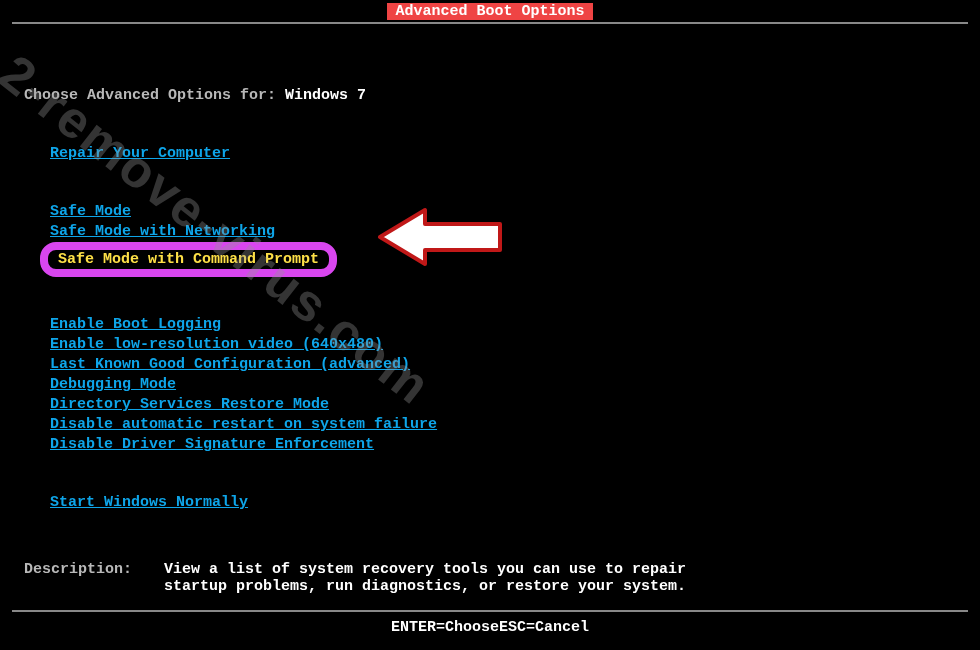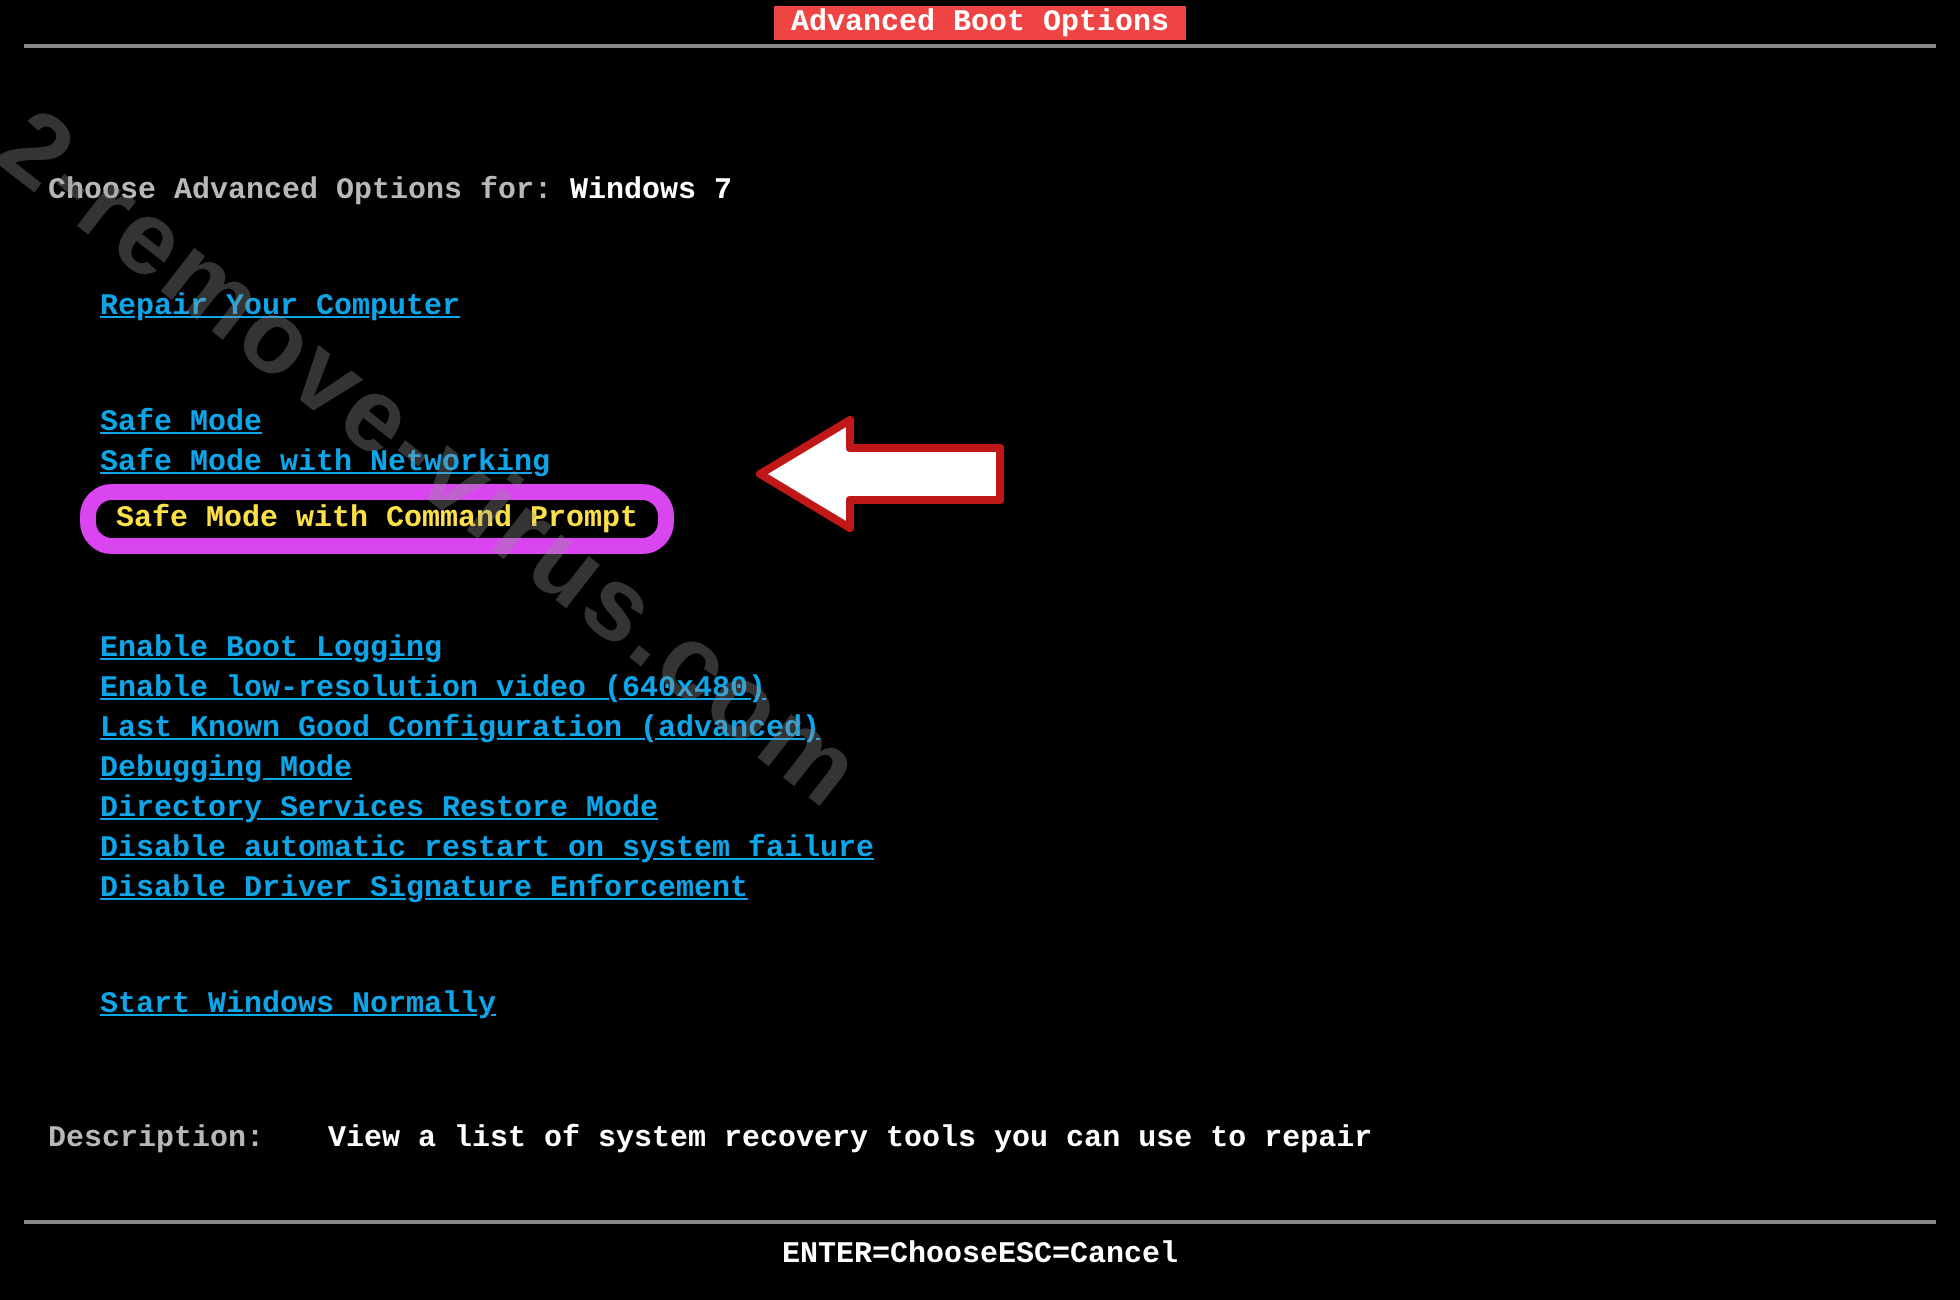--- a/index.html
+++ b/index.html
@@ -163,20 +163,21 @@
   </div>
 
   <div class="section">
     <div class="menu-item">Start Windows Normally</div>
   </div>
 
   <div class="desc-block">
     <div class="desc-label">Description:</div>
     <div class="desc-text">
       <div>View a list of system recovery tools you can use to repair</div>
+      <div>startup problems, run diagnostics, or restore your system.</div>
     </div>
   </div>
 </div>
 
 <div class="arrow">
   <svg width="140" height="70" viewBox="0 0 140 70">
     <path d="M 10 35 L 55 8 L 55 22 L 130 22 L 130 48 L 55 48 L 55 62 Z" fill="#fff" stroke="#c01818" stroke-width="4" stroke-linejoin="round"></path>
   </svg>
 </div>
 

